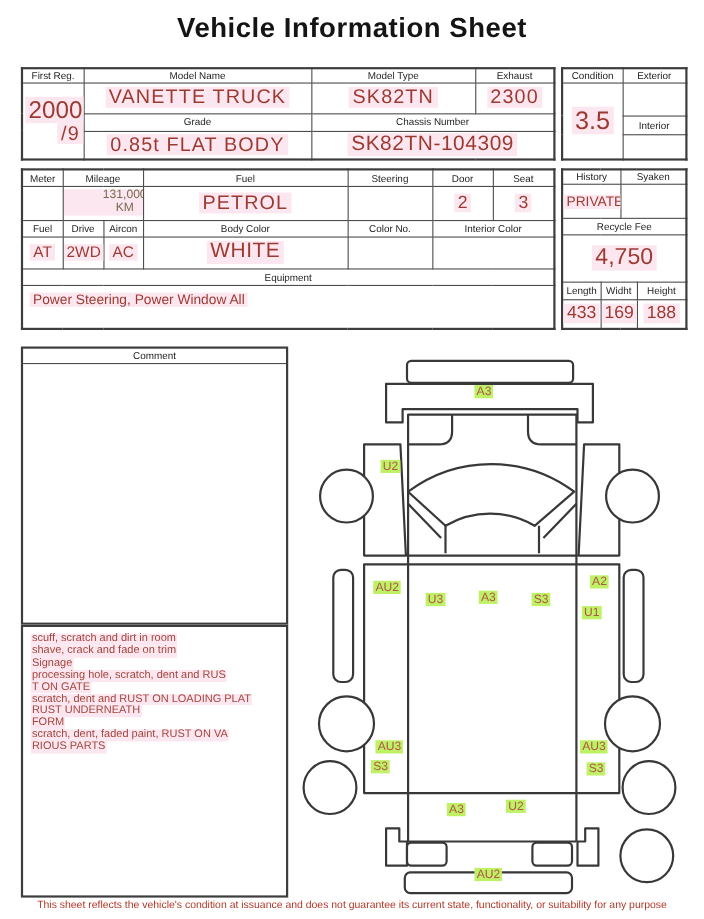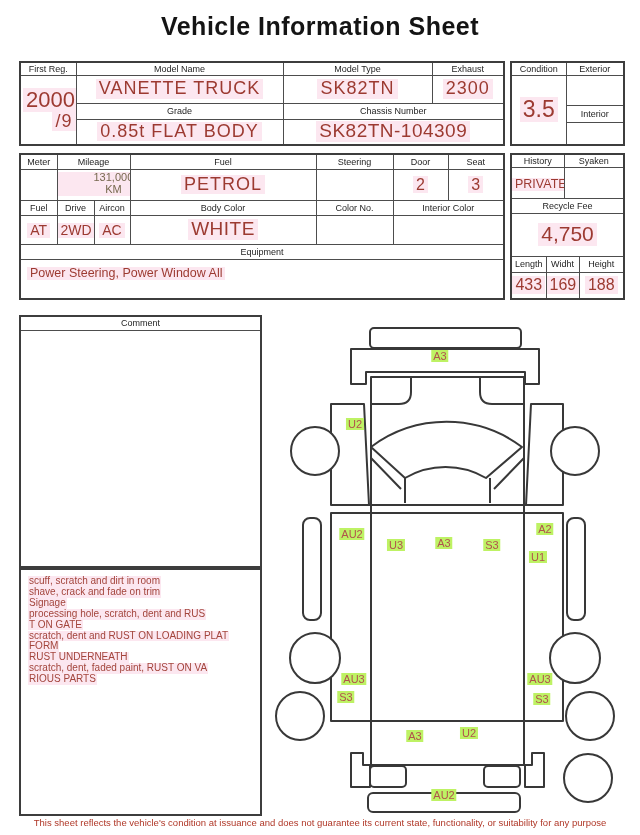--- a/index.html
+++ b/index.html
@@ -204,22 +204,22 @@
   </div>
 
   <div class="panel" style="left:19px; top:568px; width:239px; height:244px;">
     <div class="note-body">
       <div class="note-line"><span class="hl">scuff, scratch and dirt in room</span></div>
       <div class="note-line"><span class="hl">shave, crack and fade on trim</span></div>
       <div class="note-line"><span class="hl">Signage</span></div>
       <div class="note-line"><span class="hl">processing hole, scratch, dent and RUS</span></div>
       <div class="note-line"><span class="hl">T ON GATE</span></div>
       <div class="note-line"><span class="hl">scratch, dent and RUST ON LOADING PLAT</span></div>
+      <div class="note-line"><span class="hl">RUST UNDERNEATH</span></div>
       <div class="note-line"><span class="hl">FORM</span></div>
-      <div class="note-line"><span class="hl">RUST UNDERNEATH</span></div>
       <div class="note-line"><span class="hl">scratch, dent, faded paint, RUST ON VA</span></div>
       <div class="note-line"><span class="hl">RIOUS PARTS</span></div>
     </div>
   </div>
 
   <svg style="position:absolute; left:265px; top:312px;" width="352" height="510" viewBox="265 312 352 510" xmlns="http://www.w3.org/2000/svg">
 
     <rect class="sh" x="331" y="513" width="232" height="208"></rect>
     <path class="ln" d="M331,505 H563 M371,505 V765 M524,505 V765 M371,765 H524"></path>
 

